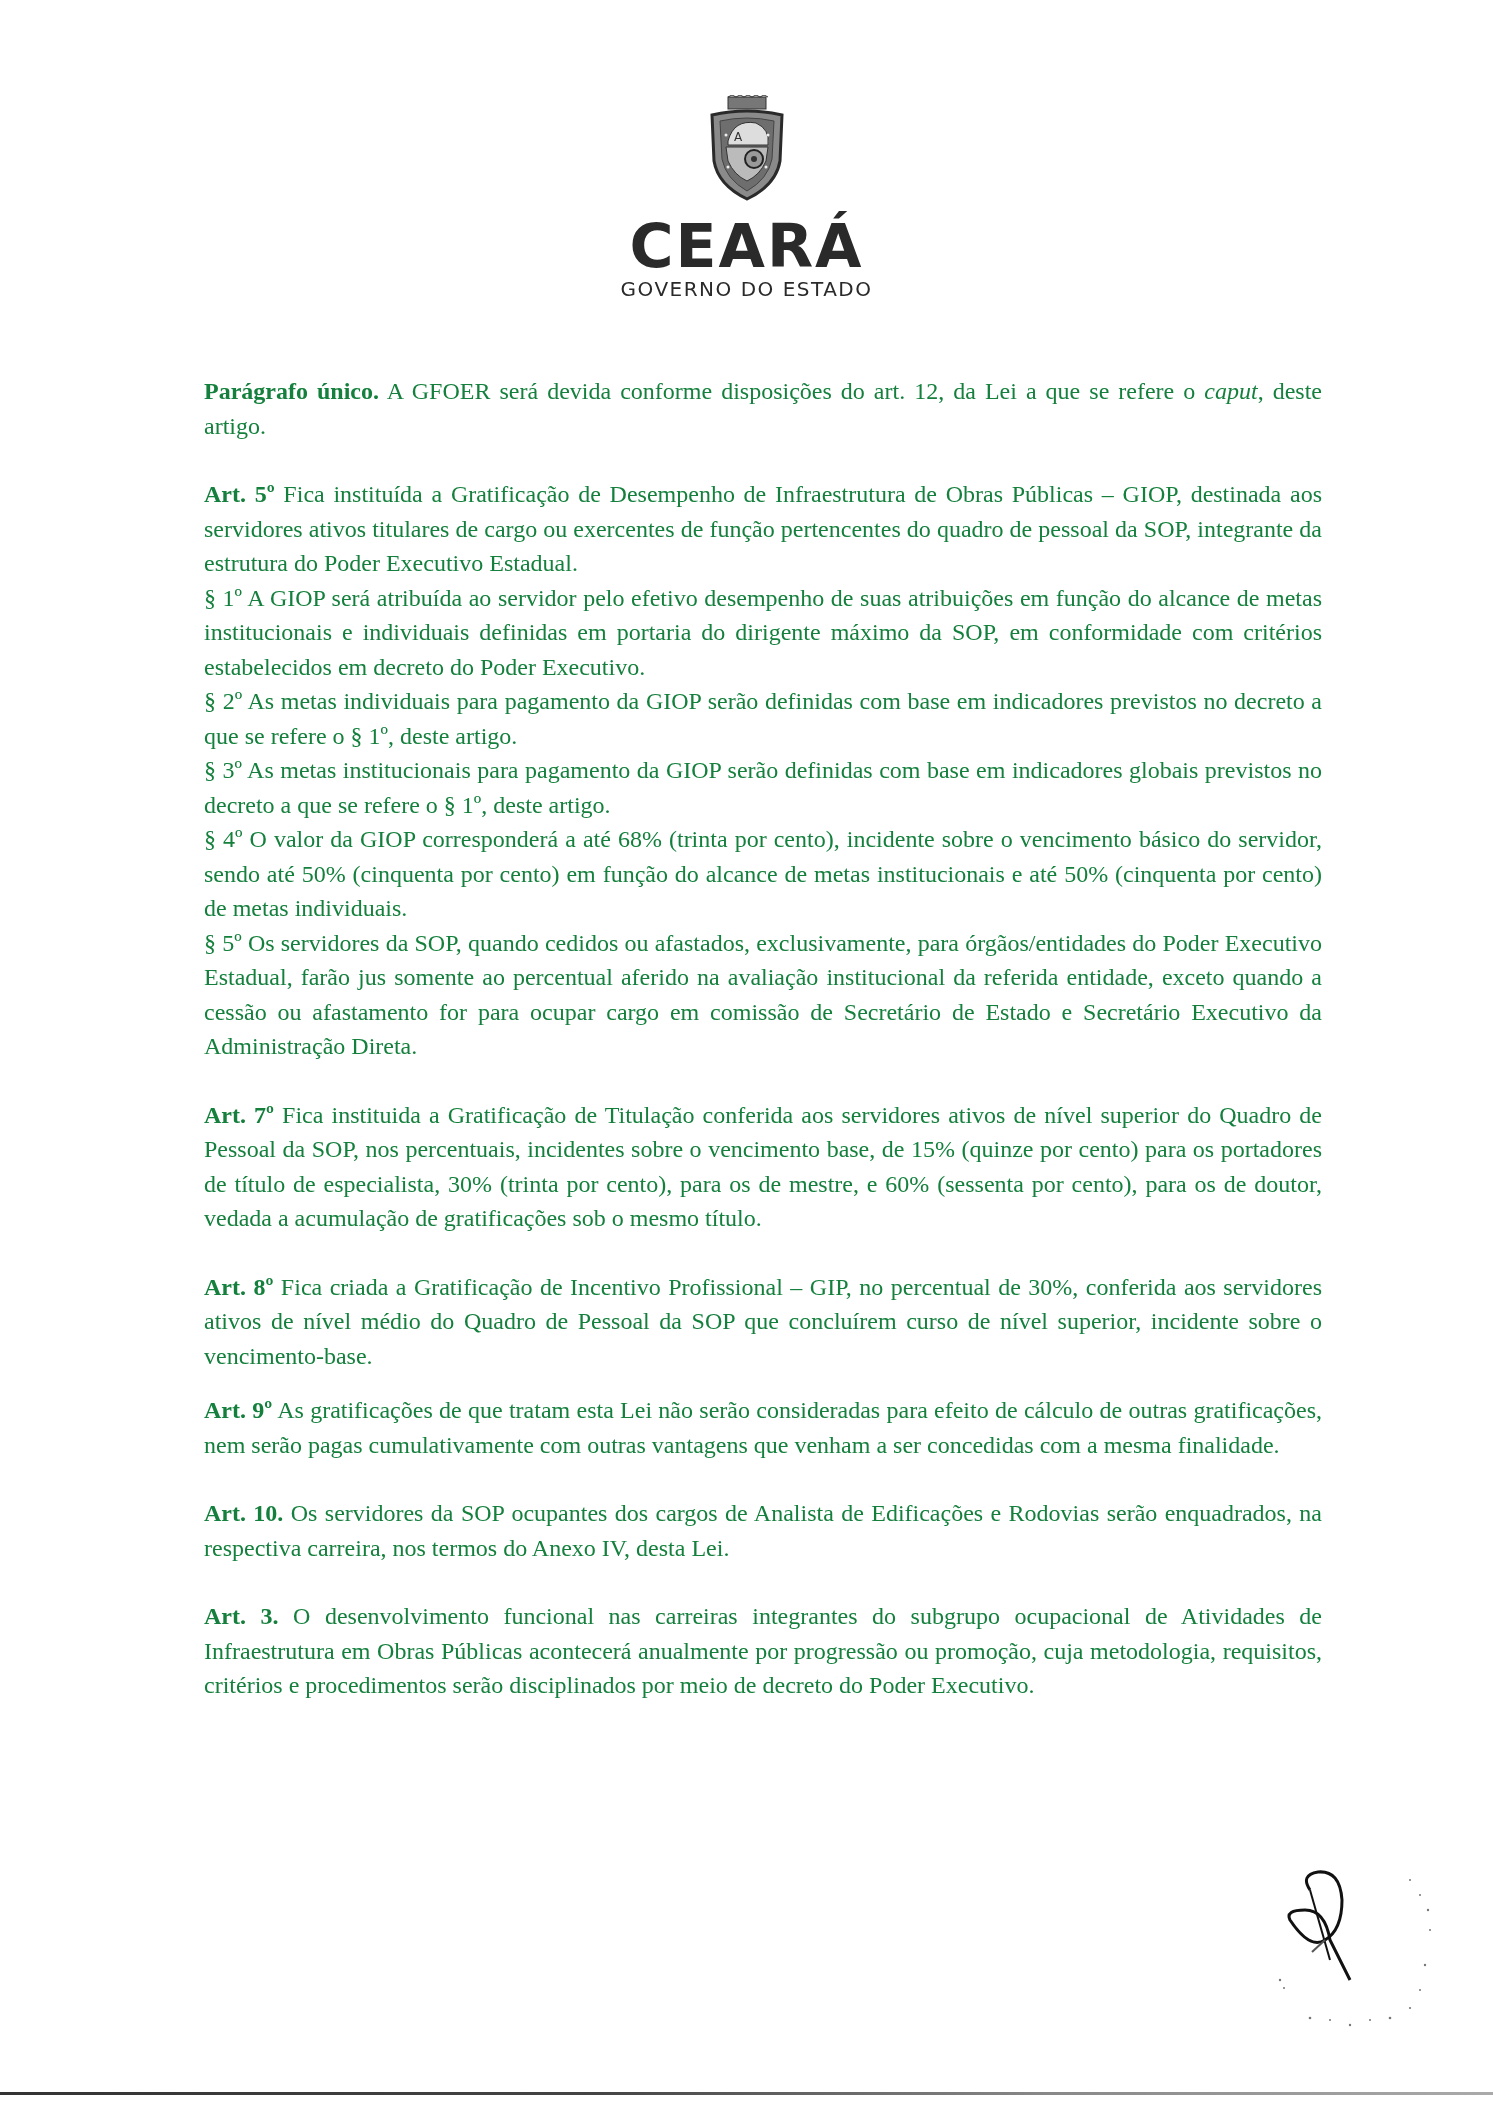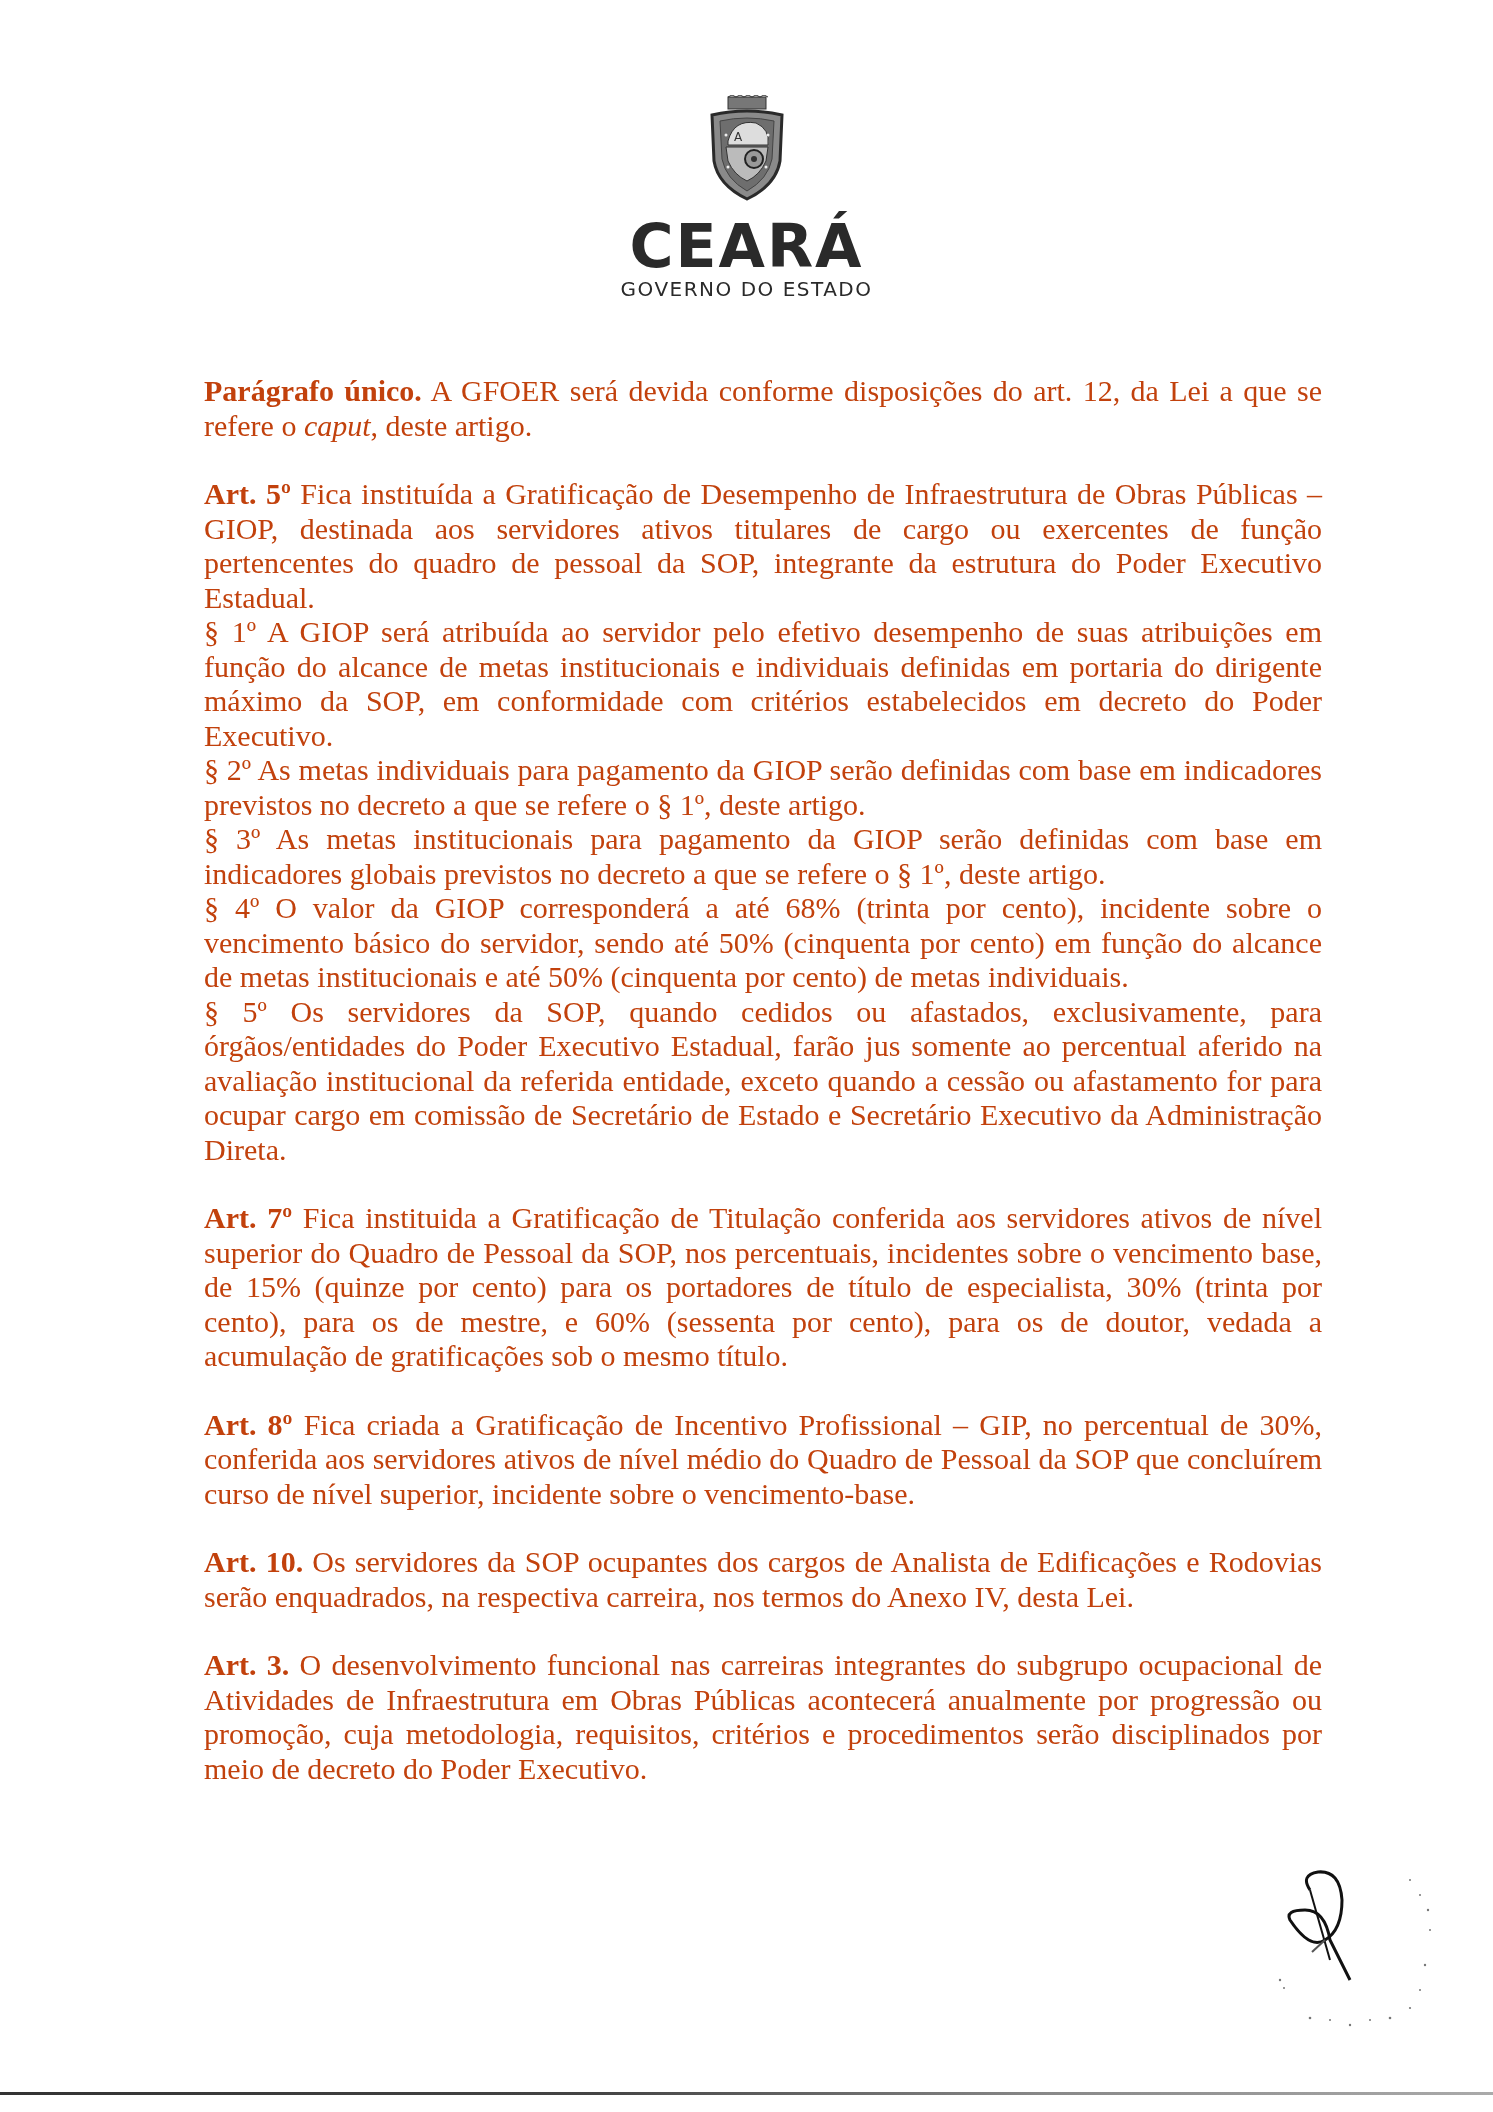--- a/index.html
+++ b/index.html
@@ -5,21 +5,21 @@
     html, body { margin: 0; padding: 0; background: #ffffff; }
     body { width: 1493px; height: 2112px; position: relative; overflow: hidden; }
     .page { position: absolute; left: 0; top: 0; width: 1493px; height: 2112px; background: #fff; }
 
     .header { position: absolute; left: 0; top: 95px; width: 1493px; text-align: center; }
     .crest { width: 86px; height: 108px; margin: 0 auto; display: block; }
     .brand { font-family: "DejaVu Sans", sans-serif; font-weight: bold; font-size: 60px; letter-spacing: 2px; color: #2a2a2a; line-height: 58px; margin-top: 14px; }
     .sub { font-family: "DejaVu Sans", sans-serif; font-size: 20px; letter-spacing: 1.5px; color: #2a2a2a; margin-top: 2px; }
 
     .body-text { position: absolute; left: 204px; top: 374px; width: 1118px;
-      font-family: "Liberation Serif", serif; font-size: 30px; line-height: 34.5px; color: #c2410c; text-align: justify; }
+      font-family: "Liberation Serif", serif; font-size: 24px; line-height: 34.5px; color: #15803d; text-align: justify; }
     .body-text p { margin: 0; }
     .gap-lg { margin-top: 34px !important; }
     .gap-md { margin-top: 20px !important; }
     .b { font-weight: bold; }
     .i { font-style: italic; }
 
     .signature { position: absolute; left: 1270px; top: 1870px; width: 200px; height: 170px; }
     .footer-rule { position: absolute; left: 0; top: 2092px; width: 1493px; height: 3px; background: linear-gradient(to right, #333 0%, #444 40%, #888 70%, #aaa 100%); }
   </style>
 </head>
@@ -72,20 +72,23 @@
     </p>
 
     <p class="gap-lg">
       <span class="b">Art. 7º</span><span> Fica instituida a Gratificação de Titulação conferida aos servidores ativos de nível superior do Quadro de Pessoal da SOP, nos percentuais, incidentes sobre o vencimento base, de 15% (quinze por cento) para os portadores de título de especialista, 30% (trinta por cento), para os de mestre, e 60% (sessenta por cento), para os de doutor, vedada a acumulação de gratificações sob o mesmo título.</span>
     </p>
 
     <p class="gap-lg">
       <span class="b">Art. 8º</span><span> Fica criada a Gratificação de Incentivo Profissional – GIP, no percentual de 30%, conferida aos servidores ativos de nível médio do Quadro de Pessoal da SOP que concluírem curso de nível superior, incidente sobre o vencimento-base.</span>
     </p>
 
+    <p class="gap-md">
+      <span class="b">Art. 9º</span><span> As gratificações de que tratam esta Lei não serão consideradas para efeito de cálculo de outras gratificações, nem serão pagas cumulativamente com outras vantagens que venham a ser concedidas com a mesma finalidade.</span>
+    </p>
 
     <p class="gap-lg">
       <span class="b">Art. 10.</span><span> Os servidores da SOP ocupantes dos cargos de Analista de Edificações e Rodovias serão enquadrados, na respectiva carreira, nos termos do Anexo IV, desta Lei.</span>
     </p>
 
     <p class="gap-lg">
       <span class="b">Art. 3.</span><span> O desenvolvimento funcional nas carreiras integrantes do subgrupo ocupacional de Atividades de Infraestrutura em Obras Públicas acontecerá anualmente por progressão ou promoção, cuja metodologia, requisitos, critérios e procedimentos serão disciplinados por meio de decreto do Poder Executivo.</span>
     </p>
   </div>
 

